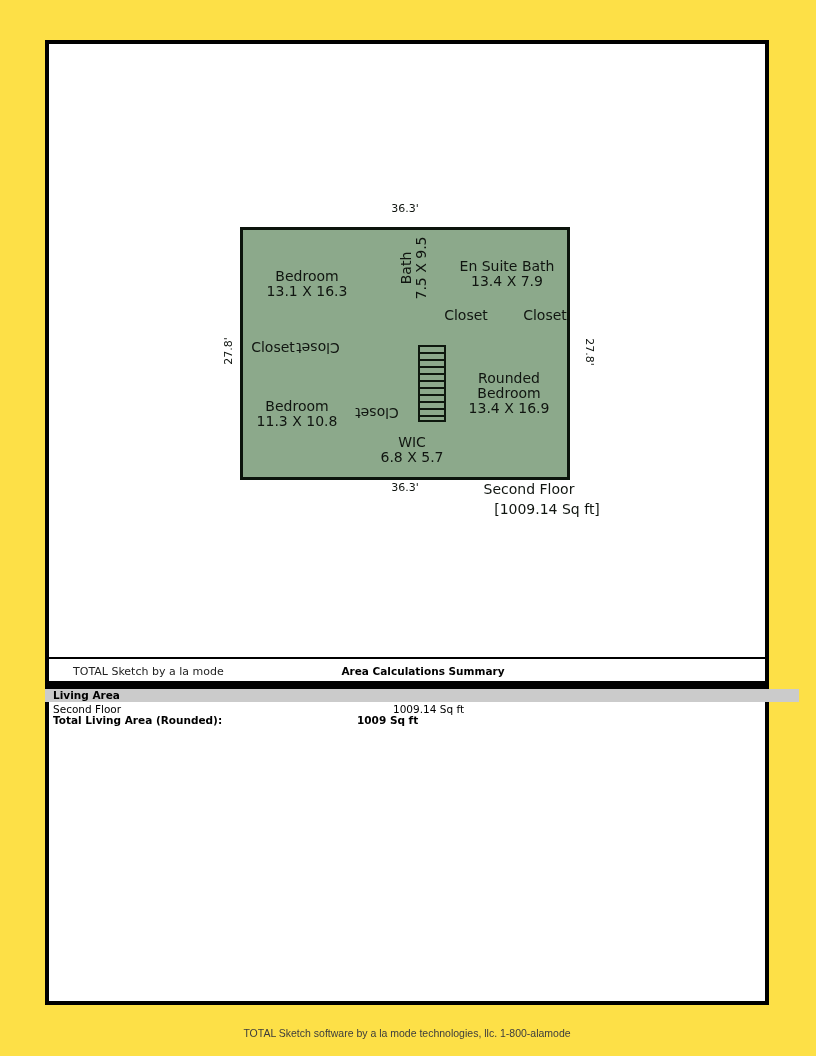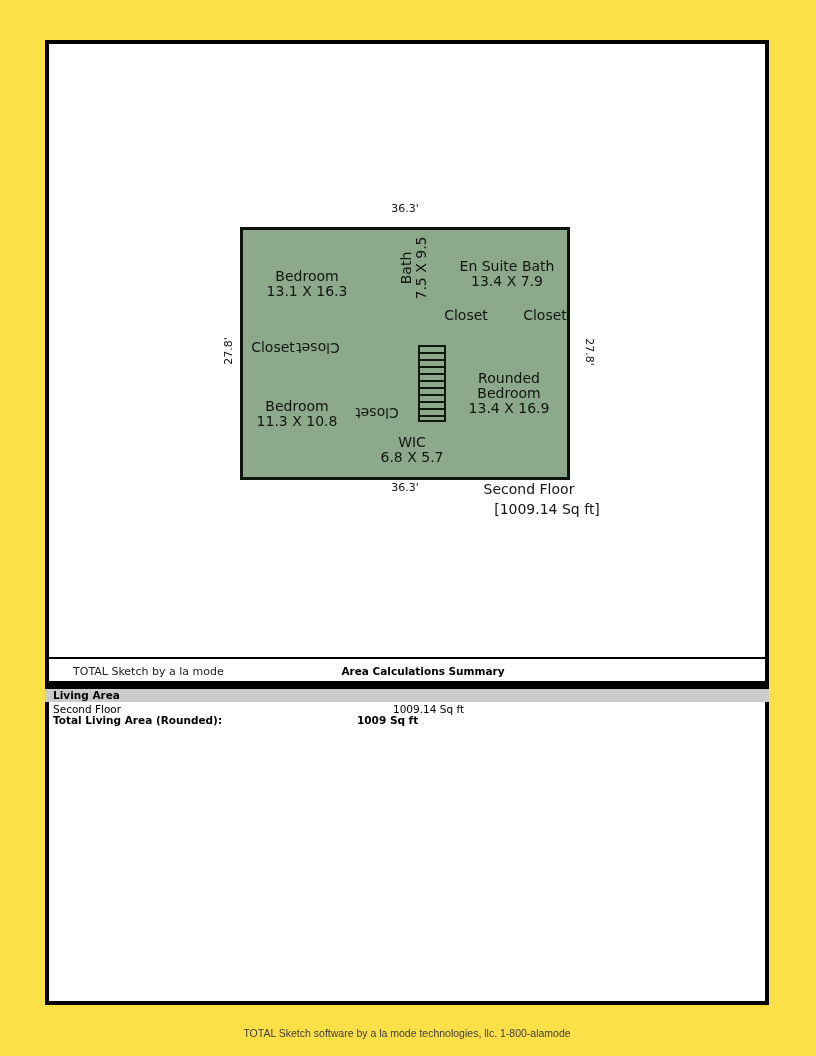--- a/index.html
+++ b/index.html
@@ -22,21 +22,21 @@
           box-sizing:border-box;border:2px solid #0e180e;
           background:repeating-linear-gradient(to bottom,transparent 0px,transparent 5px,#0e180e 5px,#0e180e 7px);}
   .floor-caption{position:absolute;font-size:14px;line-height:16px;color:#101510;
                  transform:translateX(-50%);white-space:nowrap;}
   
   .sum-line{position:absolute;left:45px;width:724px;height:2px;background:#000;}
   .sum-brand{position:absolute;left:73px;top:667px;font-size:11px;line-height:9px;color:#222;white-space:nowrap;}
   .sum-title{position:absolute;left:45px;top:665px;width:724px;text-align:center;
              font-size:10.5px;font-weight:bold;color:#000;padding-left:16px;}
   .sum-bar{position:absolute;left:45px;top:681px;width:724px;height:8px;background:#000;}
-  .sum-section{position:absolute;left:45px;top:689px;width:724px;height:13px;background:#cbcbcb;}
+  .sum-section{position:absolute;left:45px;top:689px;width:724px;height:13px;background:#cbcbcb;padding-left:30px;}
   .sum-section span{position:absolute;left:8px;top:0;font-size:10.5px;line-height:13px;font-weight:bold;color:#000;white-space:nowrap;}
   .sum-row-label{position:absolute;left:53px;font-size:10.5px;line-height:12px;color:#000;white-space:nowrap;}
   .sum-row-value{position:absolute;left:357px;font-size:10.5px;line-height:12px;color:#000;white-space:nowrap;}
   .bold{font-weight:bold;}
   .footer{position:absolute;left:45px;top:1027px;width:724px;text-align:center;
           font-family:"Liberation Sans",sans-serif;font-size:10.5px;color:#3c3c3c;white-space:nowrap;}
 </style>
 </head>
 <body>
 

